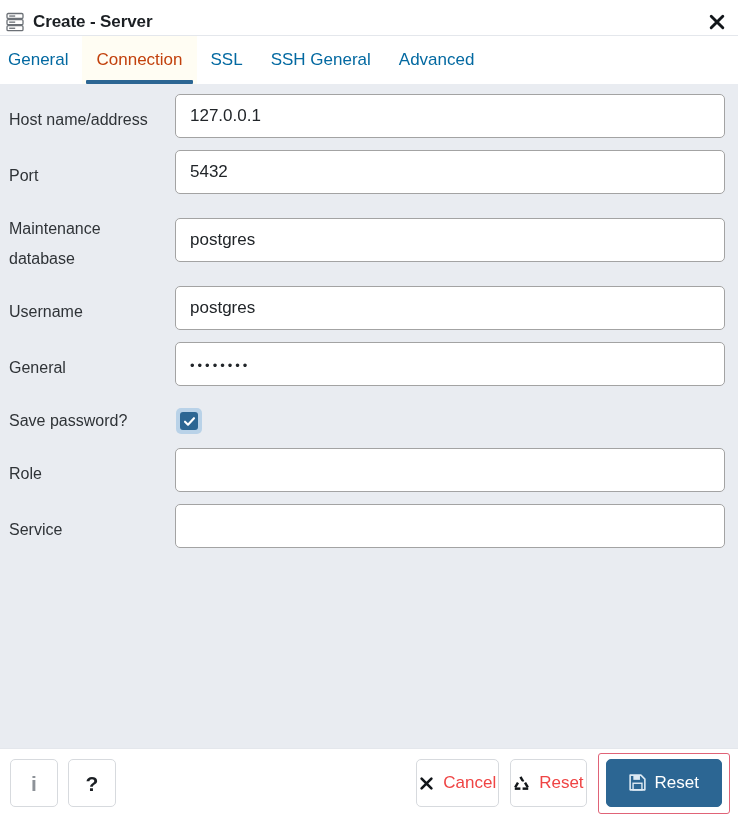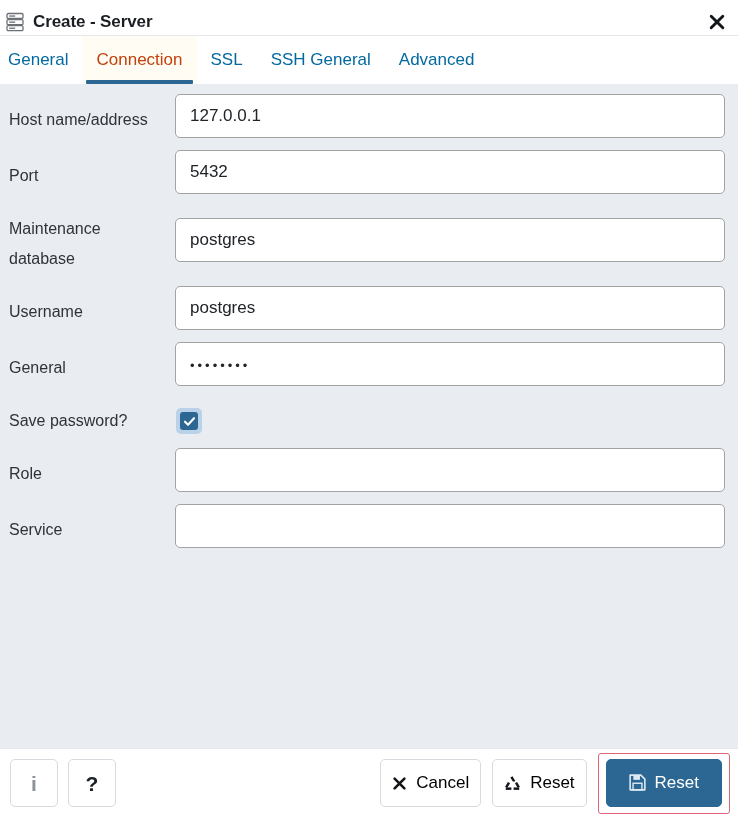--- a/index.html
+++ b/index.html
@@ -212,27 +212,27 @@
     line-height: 1;
   }
   .sq-btn.disabled .glyph { color: #8d9298; }
   .sq-btn .glyph.dark { color: #1b1f23; }
 
   .btn {
     height: 48px;
     border: 1px solid #d7dade;
     border-radius: 5px;
     background: #ffffff;
-    color: #000000;
+    color: #ef4444;
     font-size: 17px;
     display: flex;
     align-items: center;
     justify-content: center;
     gap: 9px;
-    padding: 0 11px;
+    padding: 0 2px;
     cursor: pointer;
     font-family: inherit;
     white-space: nowrap;
   }
   .btn svg { display: block; flex: 0 0 auto; }
   .btn.primary {
     background: #2c6693;
     border-color: #2c6693;
     color: #ffffff;
     padding: 0 22px;

